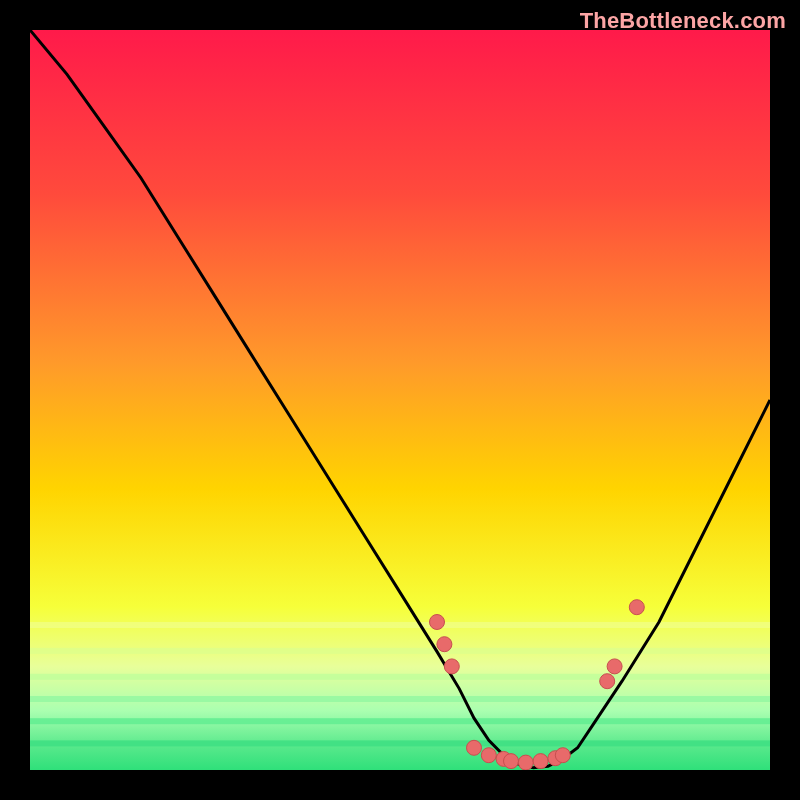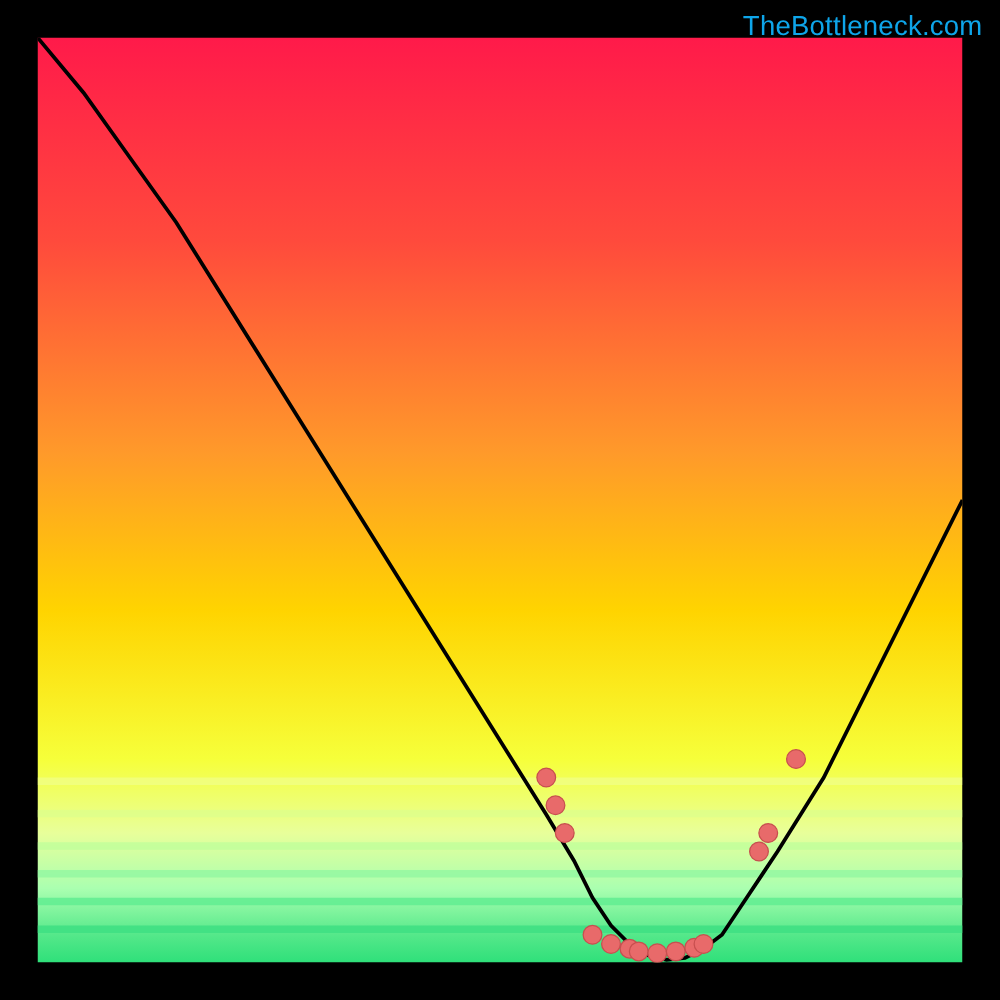--- a/index.html
+++ b/index.html
@@ -23,23 +23,23 @@
     position: absolute;
     left: 0;
     top: 0;
     width: 740px;
     height: 740px;
   }
   .watermark {
     position: absolute;
     top: 8px;
     right: 14px;
-    color: #0ea5e9;
+    color: #fca5a5;
     font-size: 22px;
-    font-weight: 400;
+    font-weight: 700;
     letter-spacing: 0.2px;
     margin-left: 20px;
   }
   svg {
     display: block;
   }
 </style>
 </head>
 <body>
 

